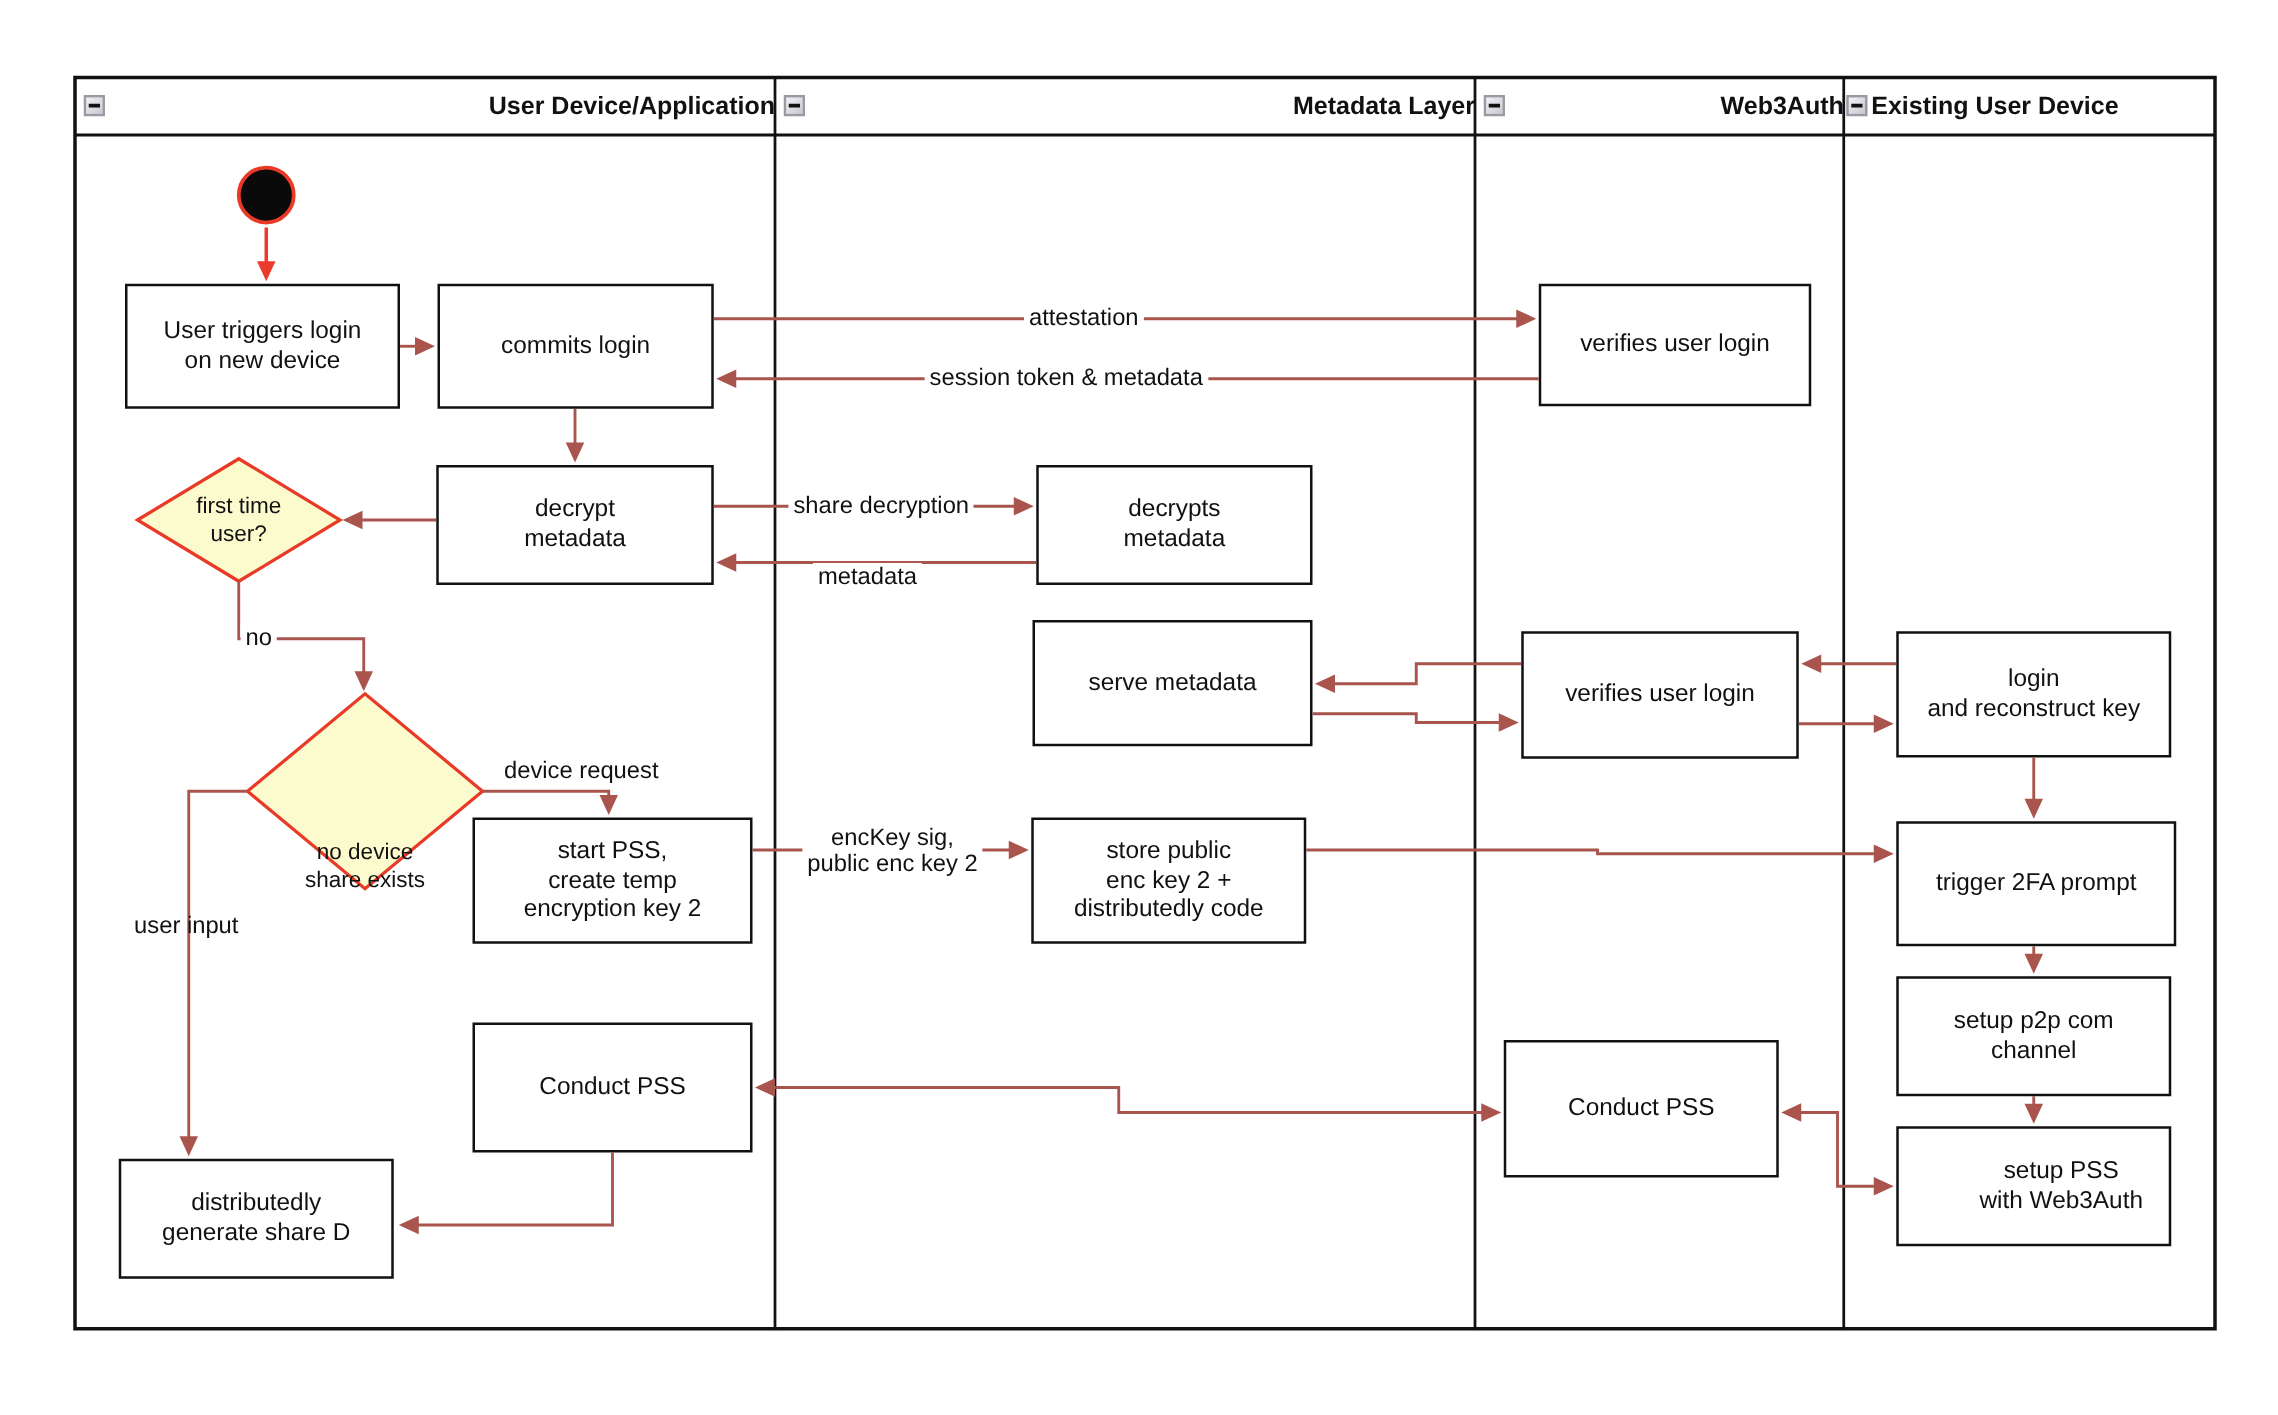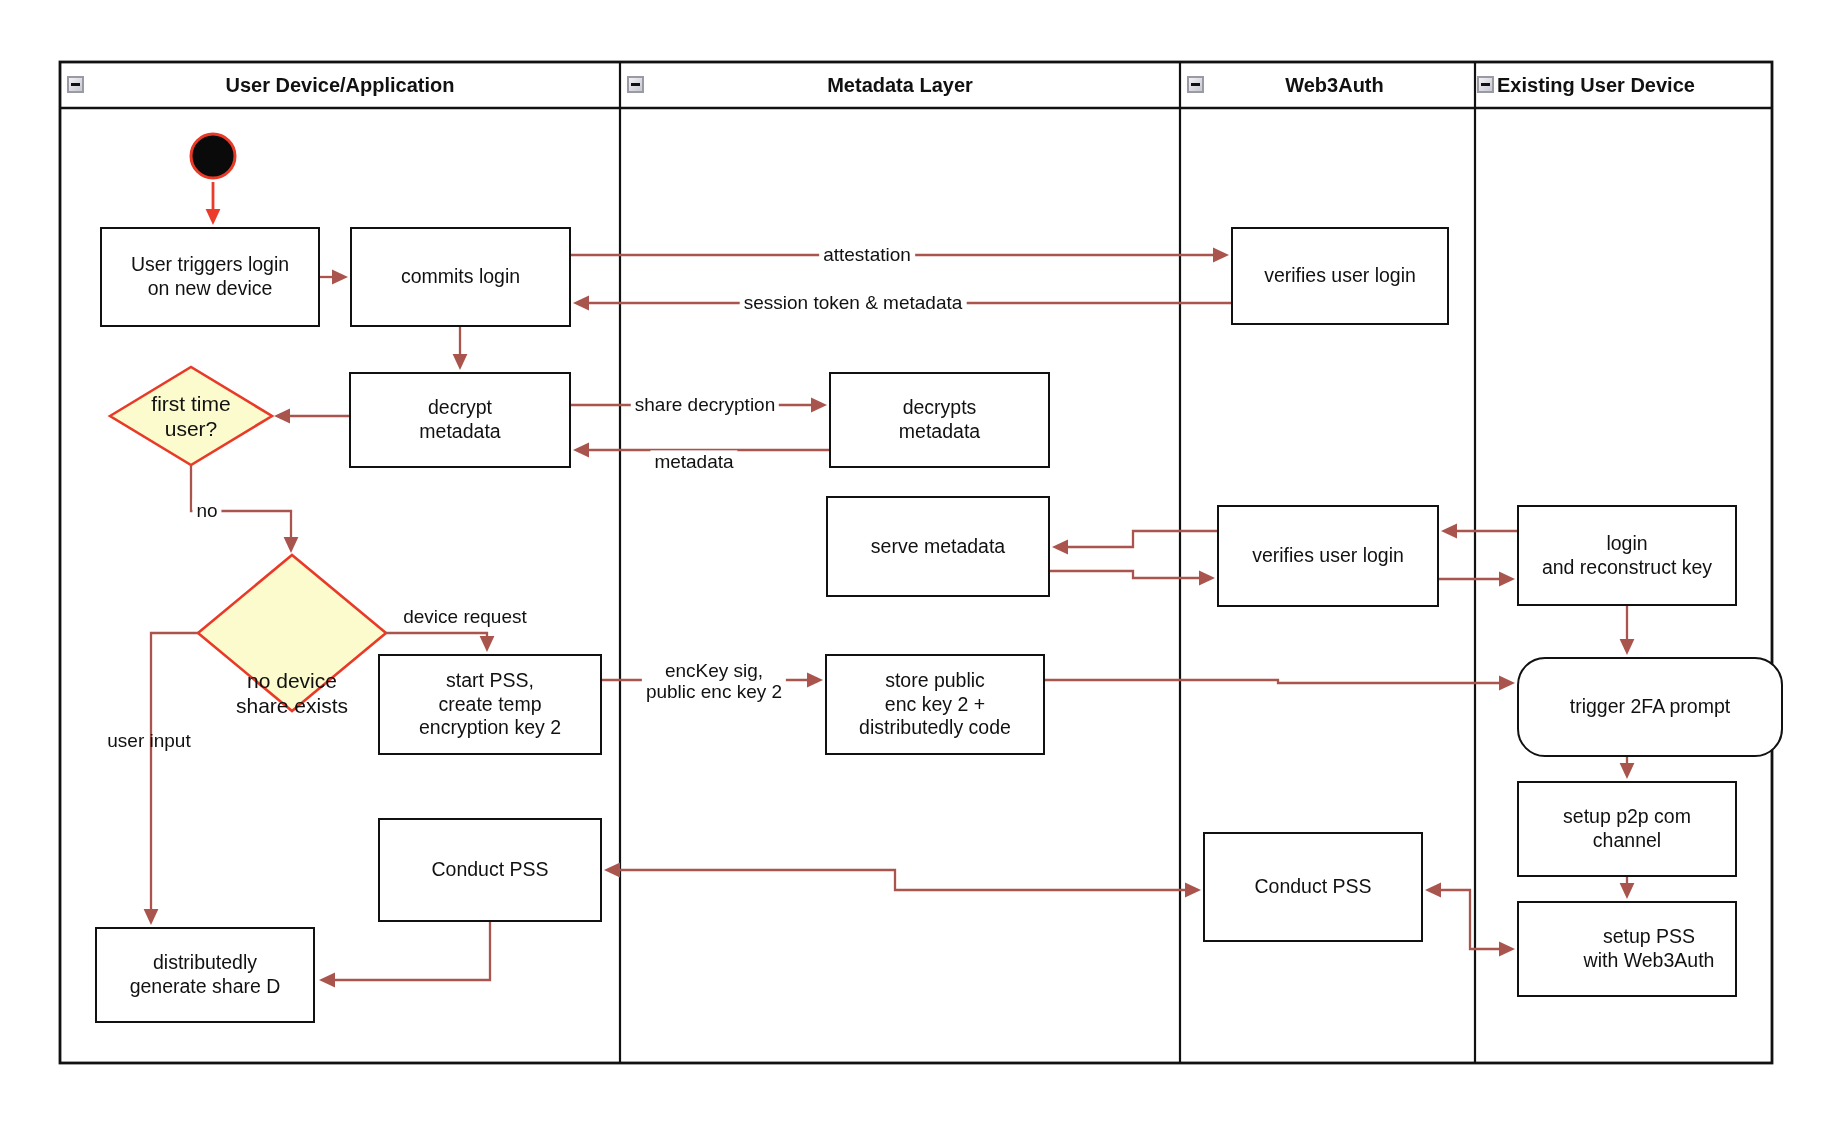--- a/index.html
+++ b/index.html
@@ -3,27 +3,27 @@
 <meta charset="utf-8">
 <style>
   html,body{margin:0;padding:0;background:#ffffff;}
   #stage{position:relative;width:1822px;height:1132px;background:#ffffff;
          font-family:"Liberation Sans",sans-serif;color:#111;overflow:hidden;}
   #edges{position:absolute;left:0;top:0;width:1822px;height:1132px;}
   .box{position:absolute;box-sizing:border-box;border:2.4px solid #111;background:#fff;
        display:flex;flex-direction:column;align-items:center;justify-content:center;
        text-align:center;font-size:19.5px;line-height:1.22;}
   .dtext{position:absolute;transform:translate(-50%,-50%);text-align:center;
-         font-size:21px;line-height:1.2;white-space:nowrap;}
+         font-size:18px;line-height:1.2;white-space:nowrap;}
   .elabel{position:absolute;transform:translate(-50%,-50%);text-align:center;
           font-size:19px;line-height:1.12;white-space:nowrap;padding:1px 4px;}
   .elabel.bg{background:#fff;}
   .lane-header{position:absolute;box-sizing:border-box;display:flex;align-items:center;
                font-size:20px;font-weight:bold;}
-  .lane-title{flex:1;text-align:center;}
+  .lane-title{flex:1;text-align:right;}
   .lane-title.left{flex:none;text-align:left;margin-left:3px;}
   .collapse-btn{position:absolute;left:7px;top:14px;width:17px;height:17px;box-sizing:border-box;
                 background:linear-gradient(135deg,#f2f2f6 0%,#c7c7d1 100%);
                 border:2px solid #9a9aa4;display:flex;align-items:center;justify-content:center;}
   .collapse-btn.flush{left:2px;}
   .minus{display:block;width:9px;height:3px;background:#111;}
 </style>
 </head>
 <body>
 
@@ -150,21 +150,21 @@
       <div class="box" style="left: 378px; top: 654px; width: 224px; height: 101px;">
         <div>start PSS,</div>
         <div>create temp</div>
         <div>encryption key 2</div>
       </div>
       <div class="box" style="left: 825px; top: 654px; width: 220px; height: 101px;">
         <div>store public</div>
         <div>enc key 2 +</div>
         <div>distributedly code</div>
       </div>
-      <div class="box" style="left: 1517px; top: 657px; width: 266px; height: 100px; border-radius: 28px;">
+      <div class="box" style="left: 1517px; top: 657px; width: 224px; height: 100px;">
         <div>trigger 2FA prompt</div>
       </div>
       <div class="box" style="left: 1517px; top: 781px; width: 220px; height: 96px;">
         <div>setup p2p com</div>
         <div>channel</div>
       </div>
       <div class="box" style="left: 1517px; top: 901px; width: 220px; height: 96px; padding-left: 44px;">
         <div>setup PSS</div>
         <div>with Web3Auth</div>
       </div>

